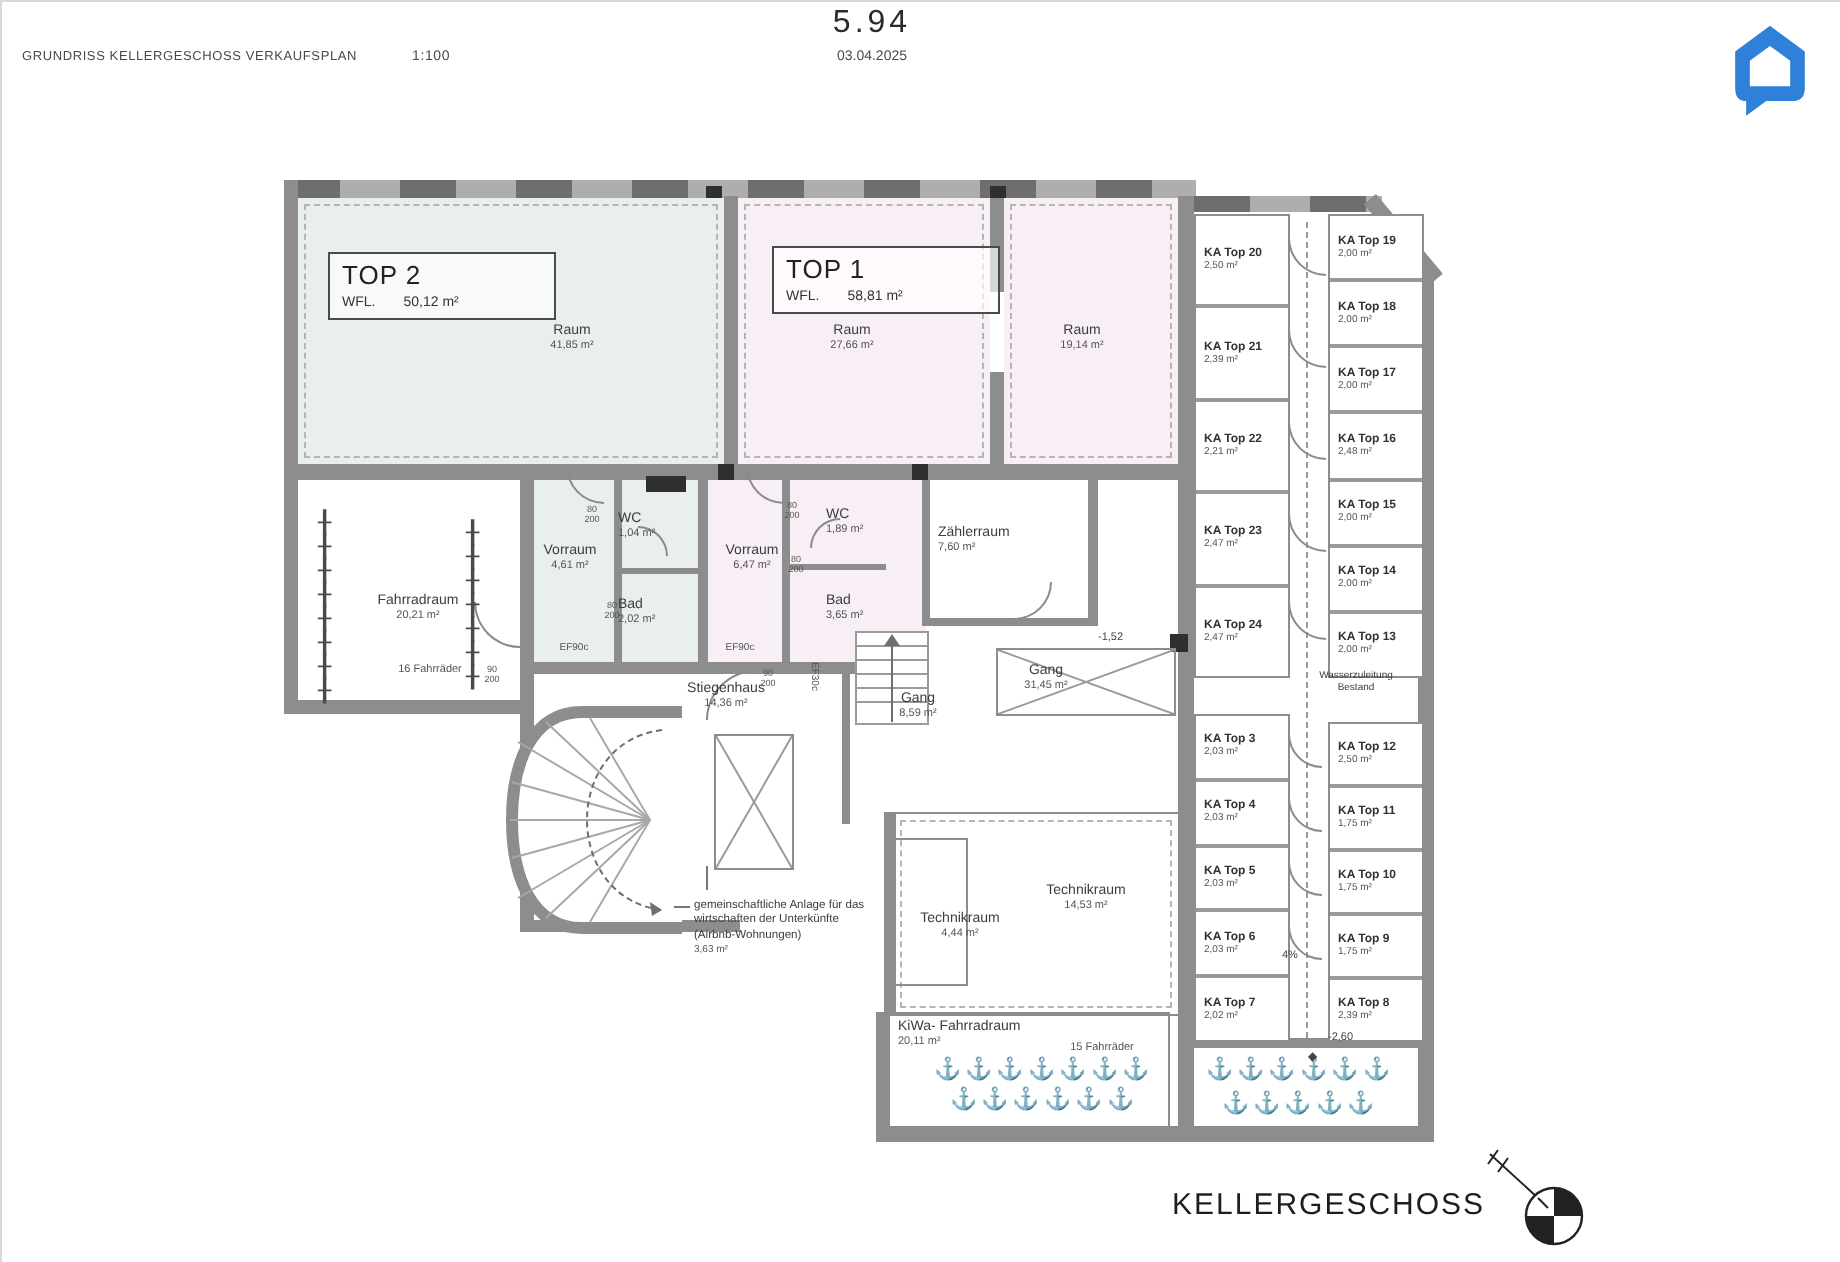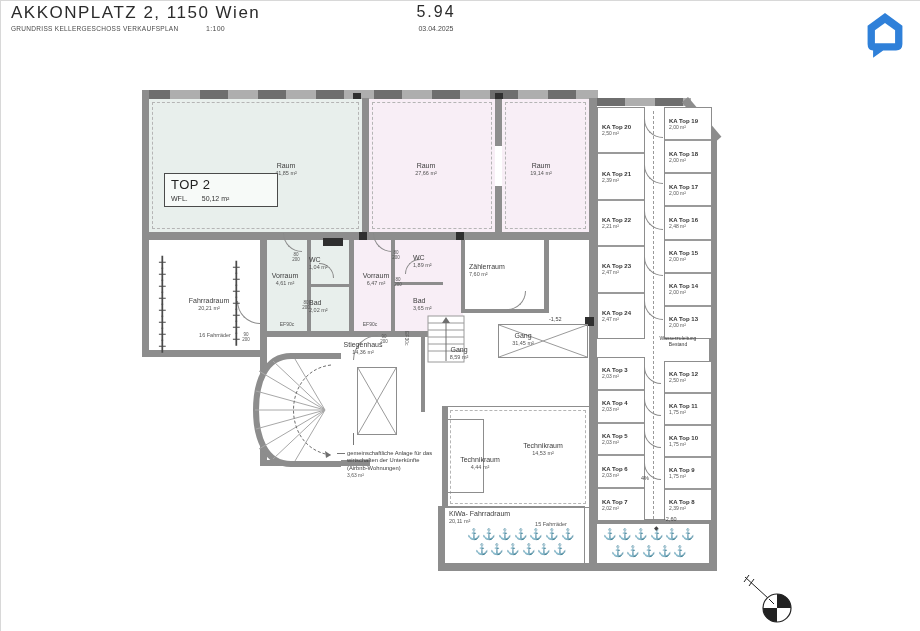--- a/index.html
+++ b/index.html
@@ -20,21 +20,21 @@
   .room{position:absolute;}
   .tint-green{background:#e8efec;}
   .tint-pink{background:#f8eef6;}
   .roomline{position:absolute;border:1.5px solid #8d8d8d;background:#fff;}
   .dash{position:absolute;inset:3px;border:1px dashed #b5b5b5;pointer-events:none;}
   
   .rlabel{position:absolute;text-align:center;line-height:1.15;}
   .rname{font-size:7px;color:#3c3c3c;display:block;}
   .rarea{font-size:5.5px;color:#555;display:block;}
   .rnote{font-size:5.5px;color:#555;}
-  .topbox{position:absolute;border:1.5px solid #4a4a4a;background:rgba(255,255,255,.65);padding:3px 6px 4px 6px;margin-top:47px;}
+  .topbox{position:absolute;border:1.5px solid #4a4a4a;background:rgba(255,255,255,.65);padding:3px 6px 4px 6px;}
   .topbox .tl{font-size:13px;letter-spacing:.5px;display:block;color:#222;}
   .topbox .tw{font-size:7px;color:#333;display:block;margin-top:3px;}
   .topbox .tw b{font-weight:normal;margin-left:14px;}
   
   .ka-col{position:absolute;display:flex;flex-direction:column;border:1px solid #8d8d8d;background:#fff;}
   .ka-box{flex:1;border-bottom:2px solid #9a9a9a;display:flex;flex-direction:column;justify-content:center;padding-left:4px;}
   .ka-box:last-child{border-bottom:none;}
   .ka-l{font-size:6px;font-weight:bold;color:#333;}
   .ka-a{font-size:5px;color:#555;}
   .tiny{position:absolute;font-size:4.5px;line-height:5px;color:#555;text-align:center;}
@@ -46,21 +46,20 @@
   .leader{position:absolute;background:#777;}
   .note{position:absolute;font-size:5.8px;line-height:1.25;color:#3c3c3c;white-space:pre-line;}
   .footer-label{position:absolute;font-size:15px;letter-spacing:1px;color:#1e1e1e;}
   svg{display:block;}
 </style>
 </head>
 <body>
 
 <div class="page">
 
-  <div class="abs title" style="left:10px;top:2px;">AKKONPLATZ 2, 1150 Wien</div>
   <div class="abs sub" style="left:10px;top:24px;">GRUNDRISS KELLERGESCHOSS VERKAUFSPLAN</div>
   <div class="abs sub" style="left:205px;top:24px;font-size:7px;">1:100</div>
   <div class="abs plan-no" style="left:380px;top:2px;width:110px;">5.94</div>
   <div class="abs date" style="left:380px;top:24px;width:110px;">03.04.2025</div>
 
   <div class="abs" style="left:862px;top:8px;">
     <svg width="44" height="50" viewBox="0 0 48 54">
       <path d="M24 4 L43 18 V38 Q43 45 36 45 H22 L11 53 V45 Q5 45 5 38 V18 Z" fill="#2f80d9"></path>
       <path d="M24 15 L35 23 V37 H13 V23 Z" fill="#ffffff"></path>
     </svg>
@@ -173,20 +172,24 @@
   <div class="arc" style="left:318px;top:262px;width:14px;height:14px;transform:rotate(180deg);"></div>
   <div class="arc" style="left:404px;top:258px;width:14px;height:14px;transform:rotate(90deg);"></div>
   <div class="arc" style="left:352px;top:334px;width:24px;height:24px;transform:rotate(90deg);"></div>
   <div class="arc" style="left:236px;top:300px;width:22px;height:22px;"></div>
   <div class="arc" style="left:506px;top:290px;width:18px;height:18px;transform:rotate(270deg);"></div>
 
   <div class="topbox" style="left:163px;top:125px;width:100px;">
     <span class="tl">TOP 2</span>
     <span class="tw"><span>WFL.</span><b>50,12 m²</b></span>
   </div>
+  <div class="topbox" style="left:385px;top:122px;width:100px;">
+    <span class="tl">TOP 1</span>
+    <span class="tw"><span>WFL.</span><b>58,81 m²</b></span>
+  </div>
 
   <div class="rlabel" style="left:240px;top:161px;width:90px;">
     <span class="rname">Raum</span>
       <span class="rarea">41,85 m²</span>
     </div>
   <div class="rlabel" style="left:395px;top:161px;width:60px;">
     <span class="rname">Raum</span>
       <span class="rarea">27,66 m²</span>
     </div>
   <div class="rlabel" style="left:508px;top:161px;width:64px;">
@@ -405,20 +408,21 @@
   <div class="tiny" style="left:376px;top:333px;width:14px;"><span>90</span><br><span>200</span></div>
   <div class="tiny" style="left:238px;top:331px;width:14px;"><span>90</span><br><span>200</span></div>
   <div class="tiny" style="left:275px;top:321px;width:22px;font-size:5px;">EF90c</div>
   <div class="tiny" style="left:358px;top:321px;width:22px;font-size:5px;">EF90c</div>
   <div class="tiny" style="left:400px;top:330px;width:8px;font-size:5px;writing-mode:vertical-rl;">EF30c</div>
   <div class="tiny6" style="left:548px;top:315px;font-size:5.5px;">-1,52</div>
   <div class="tiny6" style="left:663px;top:515px;font-size:5.5px;">-2,60</div>
   <div class="tiny6" style="left:653px;top:523px;font-size:6px;">◆</div>
   <div class="tiny6" style="left:640px;top:474px;font-size:5.5px;">4%</div>
 
+  <div class="footer-label" style="left:585px;top:593px;">KELLERGESCHOSS</div>
   <div class="abs" style="left:740px;top:572px;">
     <svg width="56" height="52" viewBox="0 0 56 52">
       <line x1="4" y1="4" x2="28" y2="26" stroke="#222" stroke-width="1"></line>
       <line x1="8" y1="2" x2="3" y2="9" stroke="#222" stroke-width="1"></line>
       <line x1="13" y1="6" x2="8" y2="13" stroke="#222" stroke-width="1"></line>
       <circle cx="36" cy="35" r="14" fill="#fff" stroke="#222" stroke-width="1.2"></circle>
       <path d="M36 35 L36 21 A14 14 0 0 1 50 35 Z" fill="#222"></path>
       <path d="M36 35 L36 49 A14 14 0 0 1 22 35 Z" fill="#222"></path>
       <line x1="28" y1="26" x2="33" y2="31" stroke="#222" stroke-width="1"></line>
     </svg>

